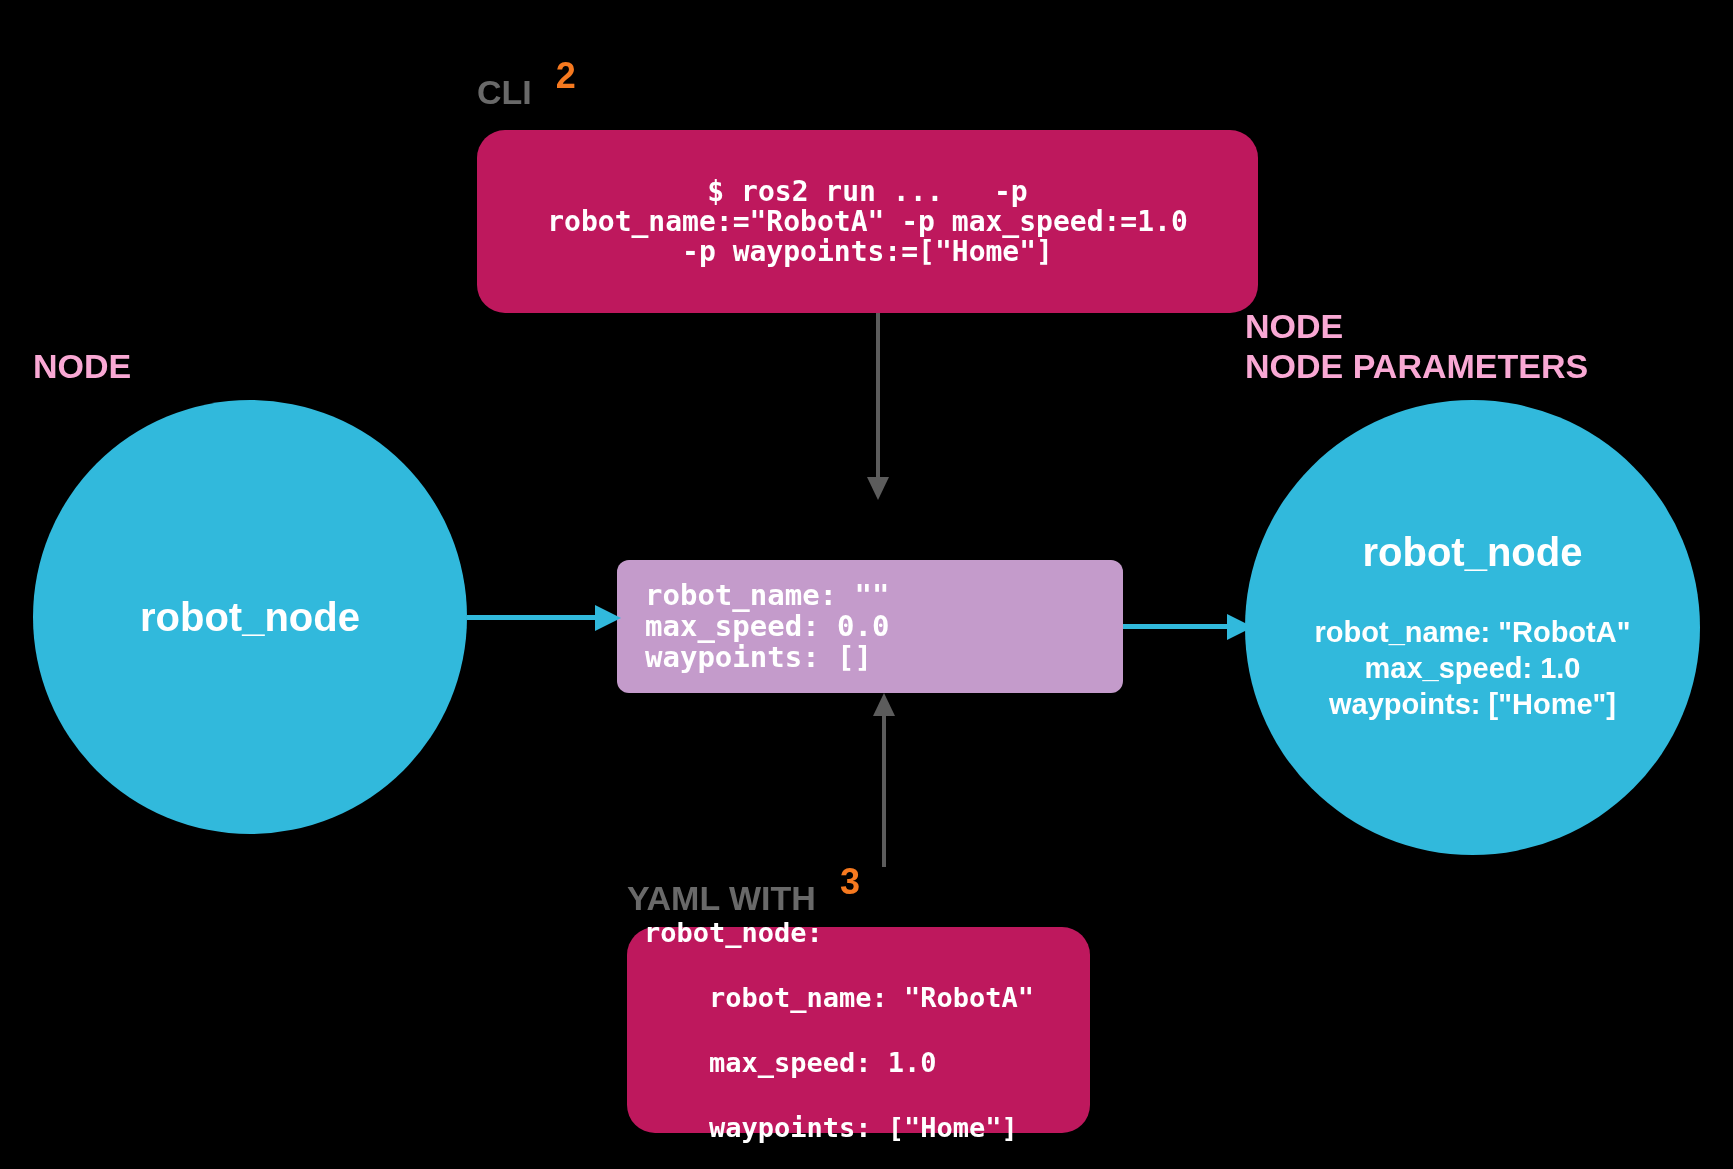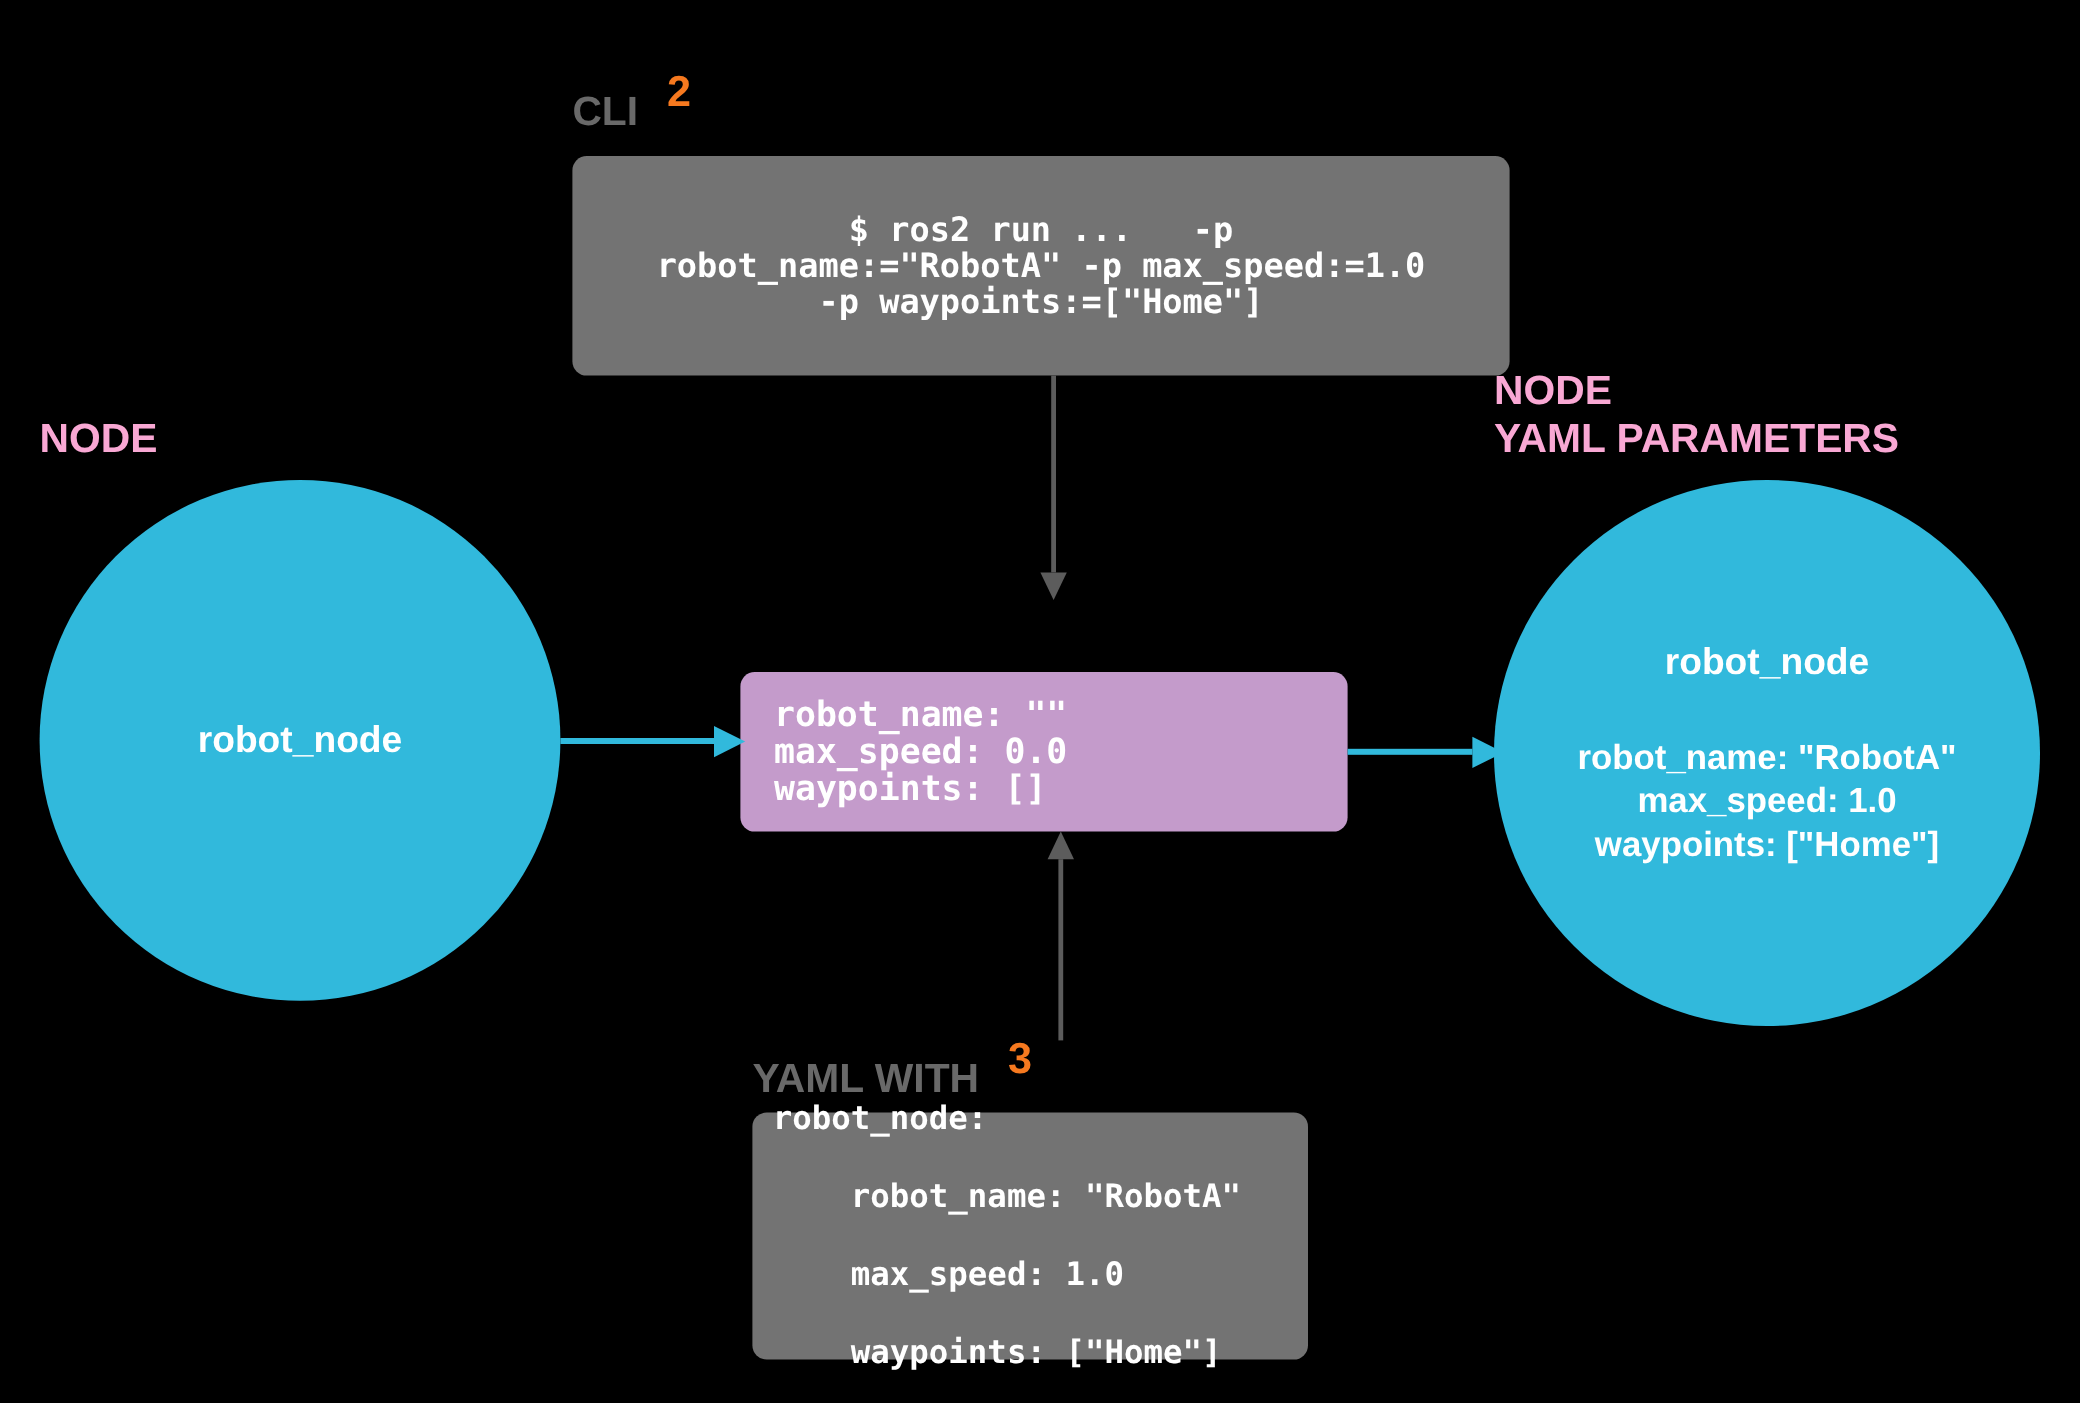--- a/index.html
+++ b/index.html
@@ -17,26 +17,26 @@
   }
   .gray-heading{color:#696969;}
   .cyan-heading{color:#f9a8d4;}
   .purple-heading{color:#bd90c5;}
 
   
   .circle{
     border-radius:50%;background:#31b9dc;display:flex;flex-direction:column;
     align-items:center;justify-content:center;color:#ffffff;font-weight:bold;
   }
-  .node-name{font-size:31px;line-height:36px;}
+  .node-name{font-size:40px;line-height:36px;}
   .circle-params{font-size:29px;line-height:36px;text-align:center;}
 
   
   .code-box{
-    background:#737373;border-radius:12px;display:flex;flex-direction:column;
+    background:#be185d;border-radius:28px;display:flex;flex-direction:column;
     justify-content:center;color:#ffffff;
     font-family:"DejaVu Sans Mono",monospace;font-weight:bold;
   }
   .code-line{white-space:pre;}
   .cli-box{align-items:center;font-size:28px;line-height:30px;}
   .yaml-box{align-items:flex-start;padding-left:17px;font-size:27px;line-height:33px;gap:32px;}
   .params-box{
     background:#c49bcb;border-radius:12px;align-items:flex-start;
     padding-left:28px;font-size:29px;line-height:31px;
   }
@@ -94,21 +94,21 @@
 
   <div class="abs code-box yaml-box" style="left:627px;top:927px;width:446px;height:206px;">
     <div class="code-line">robot_node:</div>
     <div class="code-line">    robot_name: "RobotA"</div>
     <div class="code-line">    max_speed: 1.0</div>
     <div class="code-line">    waypoints: ["Home"]</div>
   </div>
 
   <div class="abs heading cyan-heading" style="left:1245px;top:306px;width:455px;">
     <div>NODE</div>
-    <div>YAML PARAMETERS</div>
+    <div>NODE PARAMETERS</div>
   </div>
   <div class="abs circle" style="left:1245px;top:400px;width:455px;height:455px;">
     <div class="node-name" style="margin-bottom:44px;">robot_node</div>
     <div class="circle-params">robot_name: "RobotA"</div>
     <div class="circle-params">max_speed: 1.0</div>
     <div class="circle-params">waypoints: ["Home"]</div>
   </div>
 
 </div>
 

